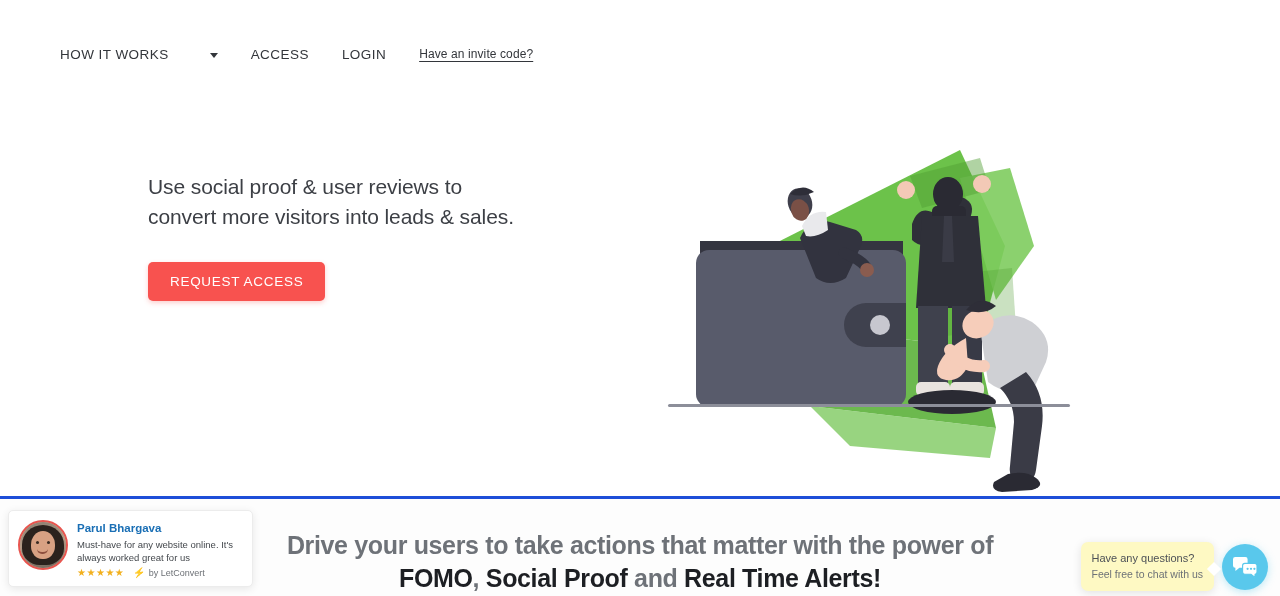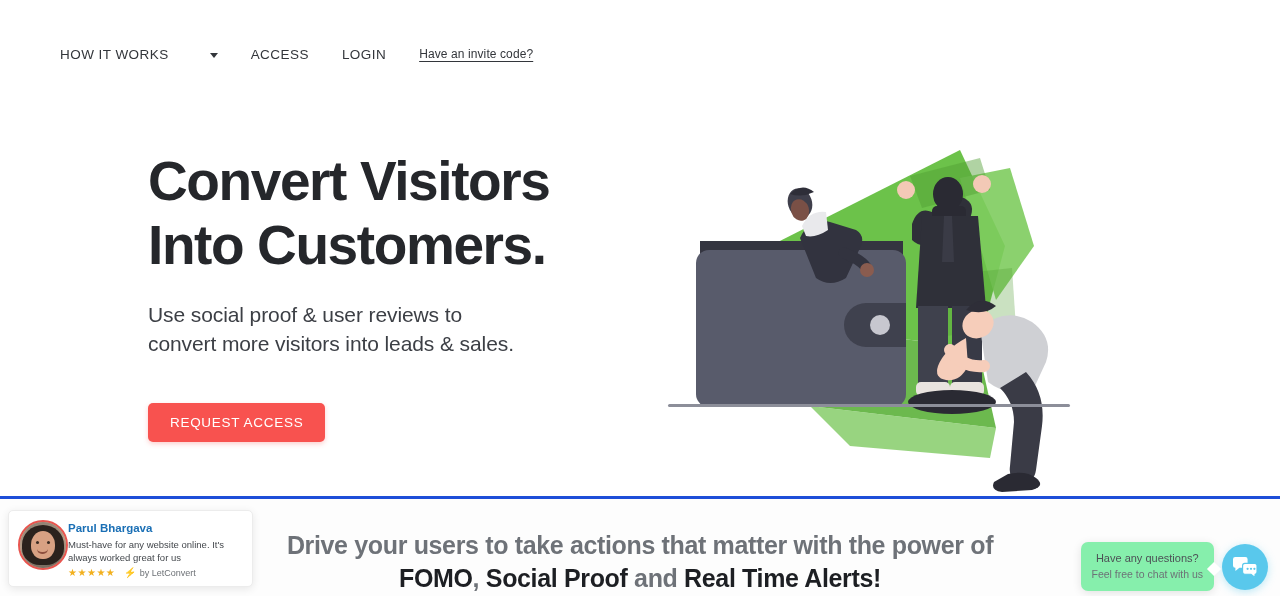--- a/index.html
+++ b/index.html
@@ -162,21 +162,21 @@
   .subhead {
     margin-top: 22px;
     font-size: 21px;
     line-height: 1.42;
     color: #3c3f45;
     font-weight: 400;
     letter-spacing: -0.1px;
   }
 
   .cta {
-    margin-top: 44px;
+    margin-top: 30px;
     display: inline-block;
     background: #f8524f;
     color: #ffffff;
     font-size: 13.5px;
     letter-spacing: 0.7px;
     font-weight: 400;
     padding: 12px 22px;
     border: none;
     border-radius: 5px;
     cursor: pointer;
@@ -221,20 +221,21 @@
     position: absolute;
     left: 8px;
     top: 510px;
     width: 245px;
     background: #ffffff;
     border: 1px solid #ececec;
     border-radius: 5px;
     box-shadow: 0 2px 9px rgba(0,0,0,0.09);
     display: flex;
     align-items: flex-start;
+    gap: 9px;
     padding: 9px 9px 8px 9px;
   }
   .notif-avatar {
     width: 50px;
     height: 50px;
     border-radius: 50%;
     border: 2px solid #e8554f;
     flex-shrink: 0;
     overflow: hidden;
     position: relative;
@@ -313,27 +314,26 @@
   
   .chat {
     position: absolute;
     right: 12px;
     top: 542px;
     display: flex;
     align-items: center;
     gap: 8px;
   }
   .chat-bubble {
-    background: #86efac;
+    background: #fef9c3;
     border-radius: 7px;
     box-shadow: 0 2px 10px rgba(0,0,0,0.11);
     padding: 8px 11px 9px 11px;
     position: relative;
     cursor: pointer;
-    text-align: center;
   }
   .chat-bubble::after {
     content: "";
     position: absolute;
     right: -5px;
     top: 22px;
     width: 10px; height: 10px;
     background: #ffffff;
     transform: rotate(45deg);
   }
@@ -365,24 +365,20 @@
     </a>
     <a class="nav-item">ACCESS</a>
     <a class="nav-item">LOGIN</a>
     <a class="nav-item nav-invite">Have an invite code?</a>
   </nav>
 </div>
 
 <div class="hero">
 
   <div class="hero-copy">
-    <h1 class="headline">
-      <span>Convert Visitors</span><br>
-      <span>Into Customers.</span>
-    </h1>
     <p class="subhead">
       <span>Use social proof &amp; user reviews to</span><br>
       <span>convert more visitors into leads &amp; sales.</span>
     </p>
     <button class="cta">REQUEST ACCESS</button>
   </div>
 
   <div class="hero-art">
     <svg width="470" height="420" viewBox="0 0 470 420" xmlns="http://www.w3.org/2000/svg">
 

